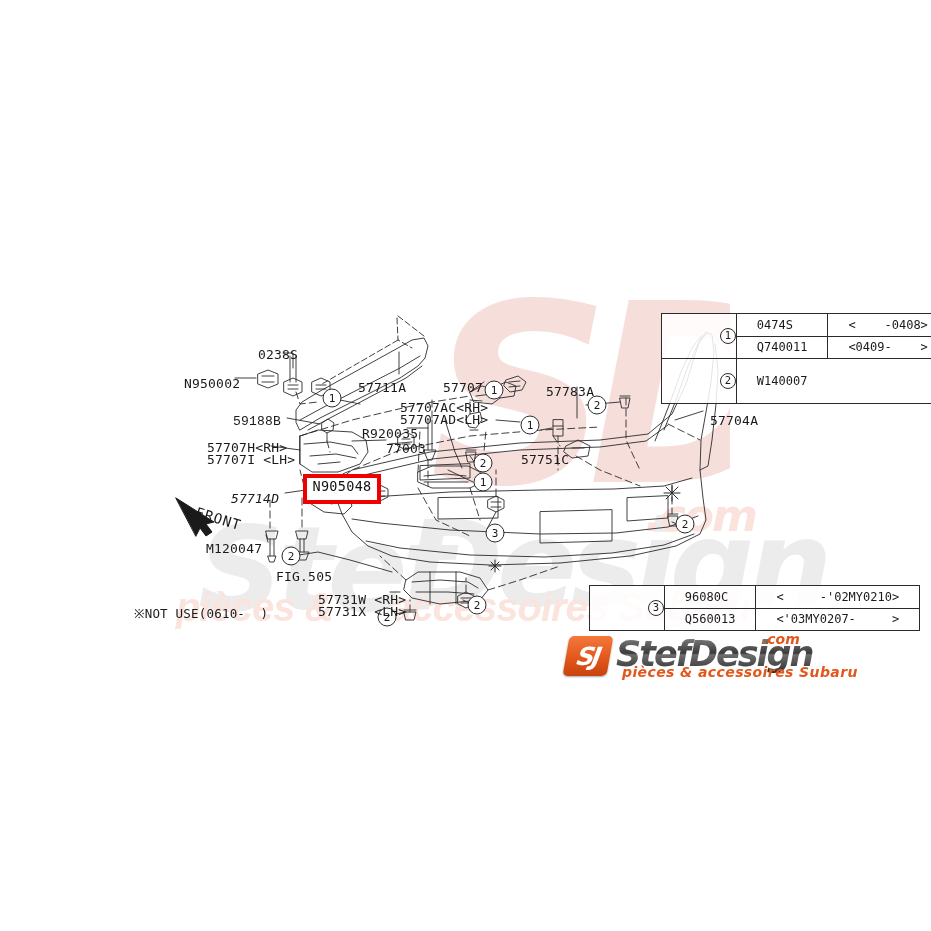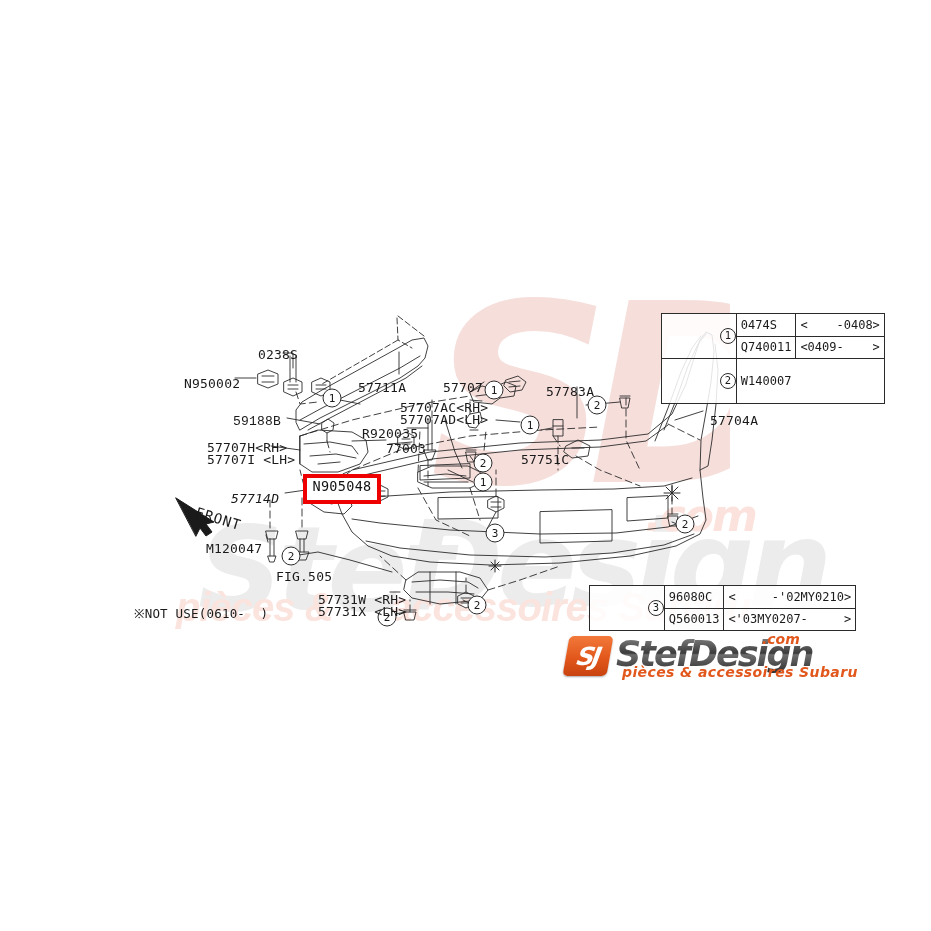--- a/index.html
+++ b/index.html
@@ -49,21 +49,21 @@
 
   
   .ptable{
     position:absolute;border:1.1px solid #2b2b2b;
     background:rgba(255,255,255,0.86);
     border-collapse:collapse;
     font-family:"DejaVu Sans Mono", monospace;
     font-size:12px;color:#1a1a1a;
   }
   .ptable td{
-    border:1.1px solid #2b2b2b;padding:1px 4px;white-space:pre;
+    border:1.1px solid #2b2b2b;padding:1px 20px;white-space:pre;
     line-height:14px;
   }
   .ptable td.circ{
     border-right:1.1px solid #2b2b2b;text-align:center;
     width:20px;padding:0;
   }
   .circnum{
     display:inline-block;width:14px;height:14px;line-height:13px;
     border:1.1px solid #2b2b2b;border-radius:50%;
     font-size:10.5px;text-align:center;

